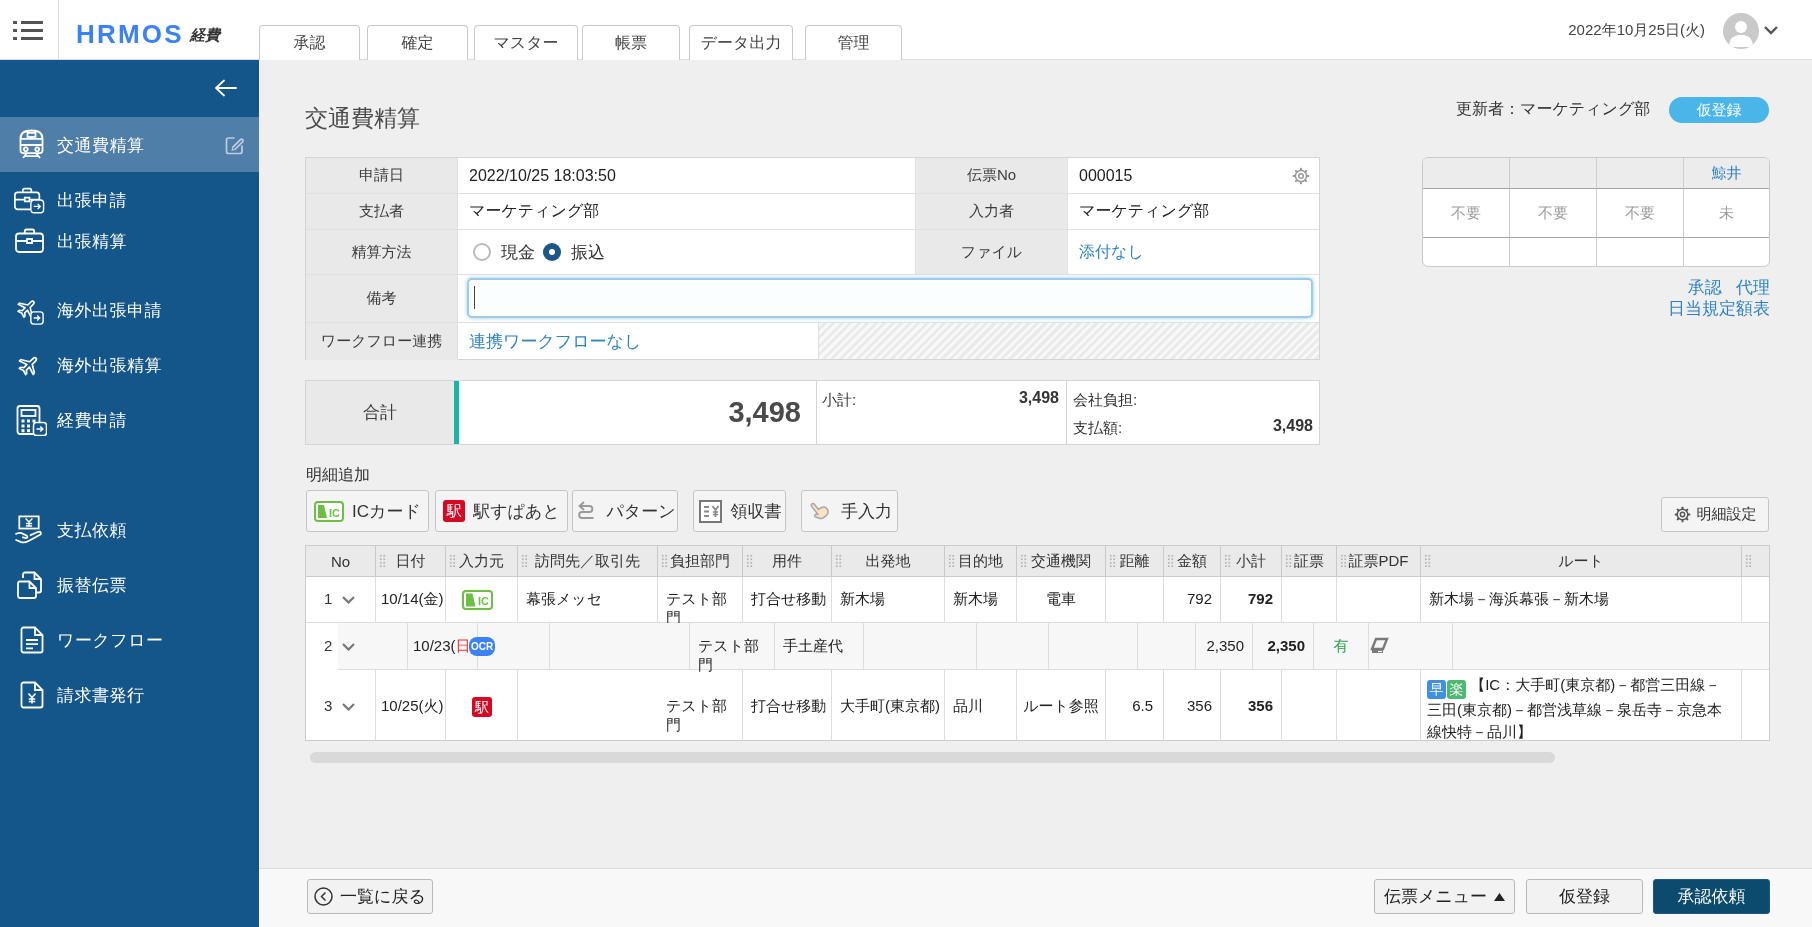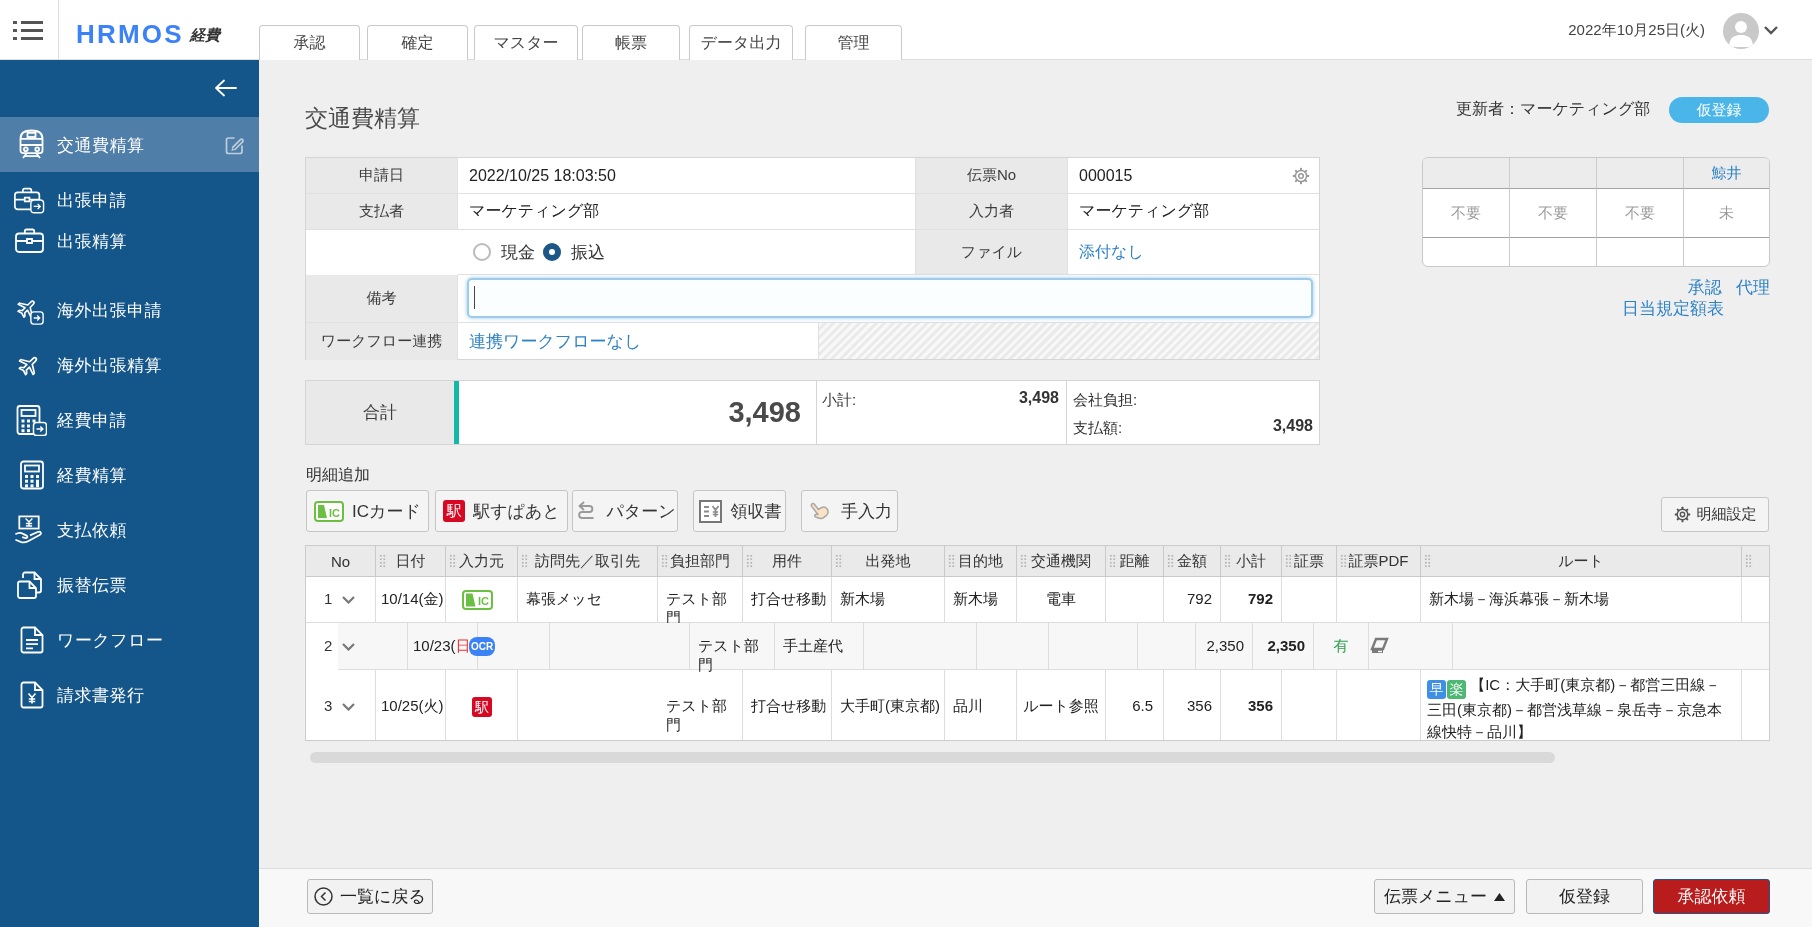--- a/index.html
+++ b/index.html
@@ -151,41 +151,20 @@
               <rect x="6.5" y="20.5" width="3" height="3"></rect>
               <rect x="12" y="20.5" width="3" height="3"></rect>
               <rect x="6.5" y="25.2" width="3" height="3"></rect>
               <rect x="12" y="25.2" width="3" height="3"></rect>
             </g>
             <rect x="18.5" y="18.5" width="13" height="13" rx="3" fill="#15568a" stroke="#fff" stroke-width="1.5"></rect>
             <path d="M21.5 25 H27.8 M25.3 22.4 L27.9 25 L25.3 27.6" fill="none" stroke="#fff" stroke-width="1.4"></path>
           </svg>
         </div>
       <div class="mtext">経費申請</div>
-    </div>
-    <div class="mitem" style="top:387px;">
-      <div class="micon" style="left:16px;">
-          <svg width="26" height="30" viewBox="0 0 26 30">
-            <g fill="none" stroke="#fff" stroke-width="1.8">
-              <rect x="2" y="1.5" width="22" height="27" rx="2.5"></rect>
-              <rect x="6" y="5.5" width="14" height="6"></rect>
-            </g>
-            <g fill="#fff">
-              <rect x="6" y="15" width="3" height="3"></rect>
-              <rect x="11.5" y="15" width="3" height="3"></rect>
-              <rect x="17" y="15" width="3" height="3"></rect>
-              <rect x="6" y="19.7" width="3" height="3"></rect>
-              <rect x="11.5" y="19.7" width="3" height="3"></rect>
-              <rect x="17" y="19.7" width="3" height="7.5"></rect>
-              <rect x="6" y="24.4" width="3" height="3"></rect>
-              <rect x="11.5" y="24.4" width="3" height="3"></rect>
-            </g>
-          </svg>
-        </div>
-      <div class="mtext">経費精算</div>
     </div>
     <div class="mitem" style="top:442px;">
       <div class="micon" style="left:13px;">
           <svg width="33" height="31" viewBox="0 0 33 31">
             <g fill="none" stroke="#fff" stroke-width="1.8">
               <rect x="6.5" y="2" width="20" height="12.5"></rect>
               <path d="M13 4.2 L16.5 7.7 L20 4.2 M16.5 7.7 V12 M13.3 9.3 H19.7 M13.3 11.8 H19.7" stroke-width="1.5"></path>
               <path d="M2.5 20.5 C5.5 18.5 8.5 18.8 11 20.3 L14 21.8 C15.5 22.6 15 24.8 13 24.3 L9.5 23.4"></path>
               <path d="M2.5 26 L8.5 28.5 C11 29.3 13 29 15.5 27.6 L27.5 21.2 C30 19.8 28.5 16.6 25.5 18 L17.5 21.6"></path>
             </g>
@@ -282,20 +261,21 @@
           <rect x="8" y="0.8" width="2" height="3.2" rx="0.6" transform="rotate(225 9 9)" fill="#9a9a9a"></rect>
           <rect x="8" y="0.8" width="2" height="3.2" rx="0.6" transform="rotate(270 9 9)" fill="#9a9a9a"></rect>
           <rect x="8" y="0.8" width="2" height="3.2" rx="0.6" transform="rotate(315 9 9)" fill="#9a9a9a"></rect>
           <circle cx="9" cy="9" r="5.6" fill="none" stroke="#9a9a9a" stroke-width="1.5"></circle>
           <circle cx="9" cy="9" r="2.3" fill="none" stroke="#9a9a9a" stroke-width="1.5"></circle>
         </svg></div>
     <div class="fcell flabel" style="left:0;top:36px;width:152px;height:36px;">支払者</div>
     <div class="fcell fval" style="left:152px;top:36px;width:458px;height:36px;">マーケティング部</div>
     <div class="fcell flabel" style="left:610px;top:36px;width:152px;height:36px;">入力者</div>
     <div class="fcell fval" style="left:762px;top:36px;width:251px;height:36px;border-right:none;">マーケティング部</div>
+    <div class="fcell flabel" style="left:0;top:72px;width:152px;height:45px;">精算方法</div>
     <div class="fcell fval" style="left:152px;top:72px;width:458px;height:45px;"></div>
     <div style="position:absolute;left:167px;top:85px;width:18px;height:18px;border-radius:50%;border:2px solid #bbb;background:#fff;"></div>
     <div style="position:absolute;left:195px;top:83px;font-size:17px;">現金</div>
     <div style="position:absolute;left:237px;top:85px;width:18px;height:18px;border-radius:50%;background:#1d5787;"></div>
     <div style="position:absolute;left:243px;top:91px;width:6px;height:6px;border-radius:50%;background:#fff;"></div>
     <div style="position:absolute;left:265px;top:83px;font-size:17px;">振込</div>
     <div class="fcell flabel" style="left:610px;top:72px;width:152px;height:45px;">ファイル</div>
     <div class="fcell fval bluelink" style="left:762px;top:72px;width:251px;height:45px;border-right:none;">添付なし</div>
     <div class="fcell flabel" style="left:0;top:117px;width:152px;height:48px;">備考</div>
     <div class="fcell" style="left:152px;top:117px;width:861px;height:48px;border-right:none;"></div>
@@ -314,21 +294,21 @@
     <div class="acell" style="left:0;top:31px;width:87px;height:49px;color:#9b9b9b;">不要</div>
     <div class="acell" style="left:87px;top:31px;width:87px;height:49px;color:#9b9b9b;">不要</div>
     <div class="acell" style="left:174px;top:31px;width:87px;height:49px;color:#9b9b9b;">不要</div>
     <div class="acell" style="left:261px;top:31px;width:85px;height:49px;color:#9b9b9b;border-right:none;">未</div>
     <div class="acell" style="left:0;top:80px;width:87px;height:28px;border-bottom:none;"></div>
     <div class="acell" style="left:87px;top:80px;width:87px;height:28px;border-bottom:none;"></div>
     <div class="acell" style="left:174px;top:80px;width:87px;height:28px;border-bottom:none;"></div>
     <div class="acell" style="left:261px;top:80px;width:85px;height:28px;border:none;"></div>
   </div>
   <div class="alink" style="left:1570px; top:276px; width:200px;">承認&nbsp;&nbsp;&nbsp;代理</div>
-  <div class="alink" style="left:1524px; top:297px; width:200px;text-align:right;">日当規定額表</div>
+  <div class="alink" style="left:1570px; top:297px; width:200px;text-align:right;">日当規定額表</div>
 
   <div id="total">
     <div style="position:absolute;left:0;top:0;width:153px;height:63px;background:#e9e9e9;border-right:5px solid #14b8a6;display:flex;align-items:center;justify-content:center;font-size:17px;color:#3c3c3c;">合計</div>
     <div style="position:absolute;left:160px;top:0;width:335px;height:63px;line-height:63px;text-align:right;font-size:29px;font-weight:bold;color:#4a4a4a;">3,498</div>
     <div style="position:absolute;left:510px;top:0;width:1px;height:63px;background:#d5d5d5;"></div>
     <div style="position:absolute;left:516px;top:10px;font-size:15px;color:#333;">小計:</div>
     <div style="position:absolute;left:600px;top:8px;width:153px;text-align:right;font-size:16px;font-weight:bold;color:#333;">3,498</div>
     <div style="position:absolute;left:760px;top:0;width:1px;height:63px;background:#d5d5d5;"></div>
     <div style="position:absolute;left:767px;top:10px;font-size:15px;color:#333;">会社負担:</div>
     <div style="position:absolute;left:767px;top:38px;font-size:15px;color:#333;">支払額:</div>
@@ -497,16 +477,16 @@
         </svg>
       <span>一覧に戻る</span>
     </div>
     <div class="fbtn" style="left:1115px;width:141px;">
       <span>伝票メニュー</span>
       <svg width="11" height="8" viewBox="0 0 11 8">
           <path d="M5.5 0 L11 8 H0 Z" fill="#222"></path>
         </svg>
     </div>
     <div class="fbtn" style="left:1267px;width:117px;">仮登録</div>
-    <div class="fbtn" style="left:1394px;width:117px;background:#b91c1c;border-color:#1d5787;color:#fff;">承認依頼</div>
+    <div class="fbtn" style="left:1394px;width:117px;background:#0c4a6e;border-color:#1d5787;color:#fff;">承認依頼</div>
   </div>
 
 </div>
 
 </body></html>

